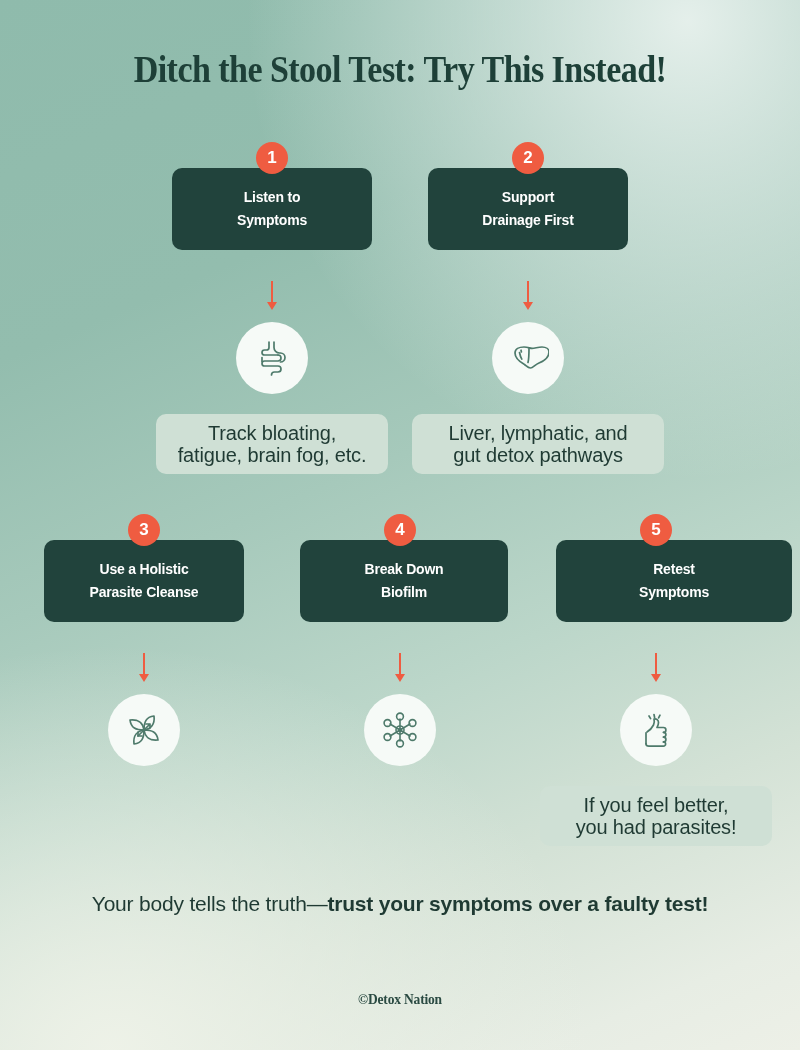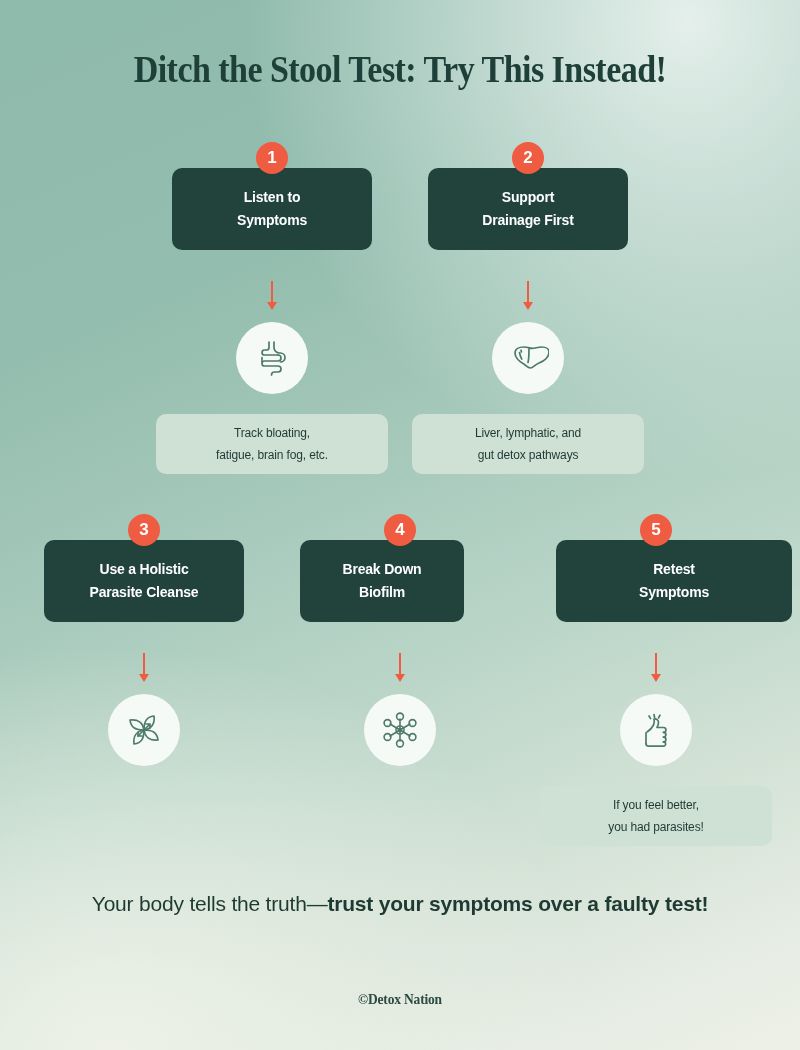--- a/index.html
+++ b/index.html
@@ -120,21 +120,21 @@
     justify-content: center;
   }
   .iconcircle svg { display: block; }
 
   
   .caption {
     position: absolute;
     background: #CFE0D5;
     border-radius: 10px;
     color: #1F3A33;
-    font-size: 12px;
+    font-size: 20px;
     line-height: 22px;
     letter-spacing: -0.15px;
     display: flex;
     align-items: center;
     justify-content: center;
     text-align: center;
     box-sizing: border-box;
     padding: 6px 8px;
   }
 
@@ -203,21 +203,21 @@
     <div class="head" style="top:21px;"></div>
   </div>
   <div class="iconcircle" style="left:528px; top:322px;">
     <svg width="42" height="42" viewBox="0 0 42 42" fill="none" stroke="#4E7A6B" stroke-width="1.7" stroke-linecap="round" stroke-linejoin="round">
       <path d="M8 16c0-4 4-6 9-6 4 0 6 1.4 8 1.4 3 0 6-1.4 10-1.4 4 0 7 2 7 5 0 5-5 9-10 11-4 1.6-6 5-8.5 5-2.5 0-4-2-6-3.5C13 25 8 21 8 16z"></path>
       <path d="M22 11.5c0 5 0 10-1 14"></path>
       <path d="M12.5 15.5c.5 2.5 1.2 4.8 2.3 6.6"></path>
       <path d="M14 13.2c.2.6.3 1.2.4 1.8"></path>
     </svg>
   </div>
-  <div class="caption" style="left:412px; top:414px; width:232px; height:60px; white-space:pre-line;">Liver, lymphatic, and
+  <div class="caption" style="left:412px; top:414px; width:252px; height:60px; white-space:pre-line;">Liver, lymphatic, and
 gut detox pathways</div>
 
   <div class="step" style="left:44px; top:514px; width:200px;">
     <div class="badge">3</div>
     <div class="headbox" style="width:200px; height:82px; white-space:pre-line;">Use a Holistic
 Parasite Cleanse</div>
   </div>
   <div class="arrow" style="left:144px; top:653px; height:30px;">
     <div class="shaft" style="height:22px;"></div>
     <div class="head" style="top:21px;"></div>
@@ -228,21 +228,21 @@
       <path d="M21 21C29 21 34 23 35 31c-8 1-13-3-14-10z"></path>
       <path d="M21 21C21 29 19 34 11 35c-1-8 3-13 10-14z"></path>
       <path d="M21 21C13 21 8 19 7 11c8-1 13 3 14 10z"></path>
       <path d="M27 15l-6 6-6 6M27 15h-4M27 15v4"></path>
       <path d="M15 27h4M15 27v-4"></path>
     </svg>
   </div>
 
   <div class="step" style="left:300px; top:514px; width:200px;">
     <div class="badge">4</div>
-    <div class="headbox" style="width:164px; height:82px; white-space:pre-line;">Break Down
+    <div class="headbox" style="width:208px; height:82px; white-space:pre-line;">Break Down
 Biofilm</div>
   </div>
   <div class="arrow" style="left:400px; top:653px; height:30px;">
     <div class="shaft" style="height:22px;"></div>
     <div class="head" style="top:21px;"></div>
   </div>
   <div class="iconcircle" style="left:400px; top:694px;">
     <svg width="42" height="42" viewBox="0 0 42 42" fill="none" stroke="#4E7A6B" stroke-width="1.6" stroke-linecap="round" stroke-linejoin="round">
       <line x1="21" y1="21" x2="21" y2="10"></line>
       <line x1="21" y1="21" x2="21" y2="32"></line>

